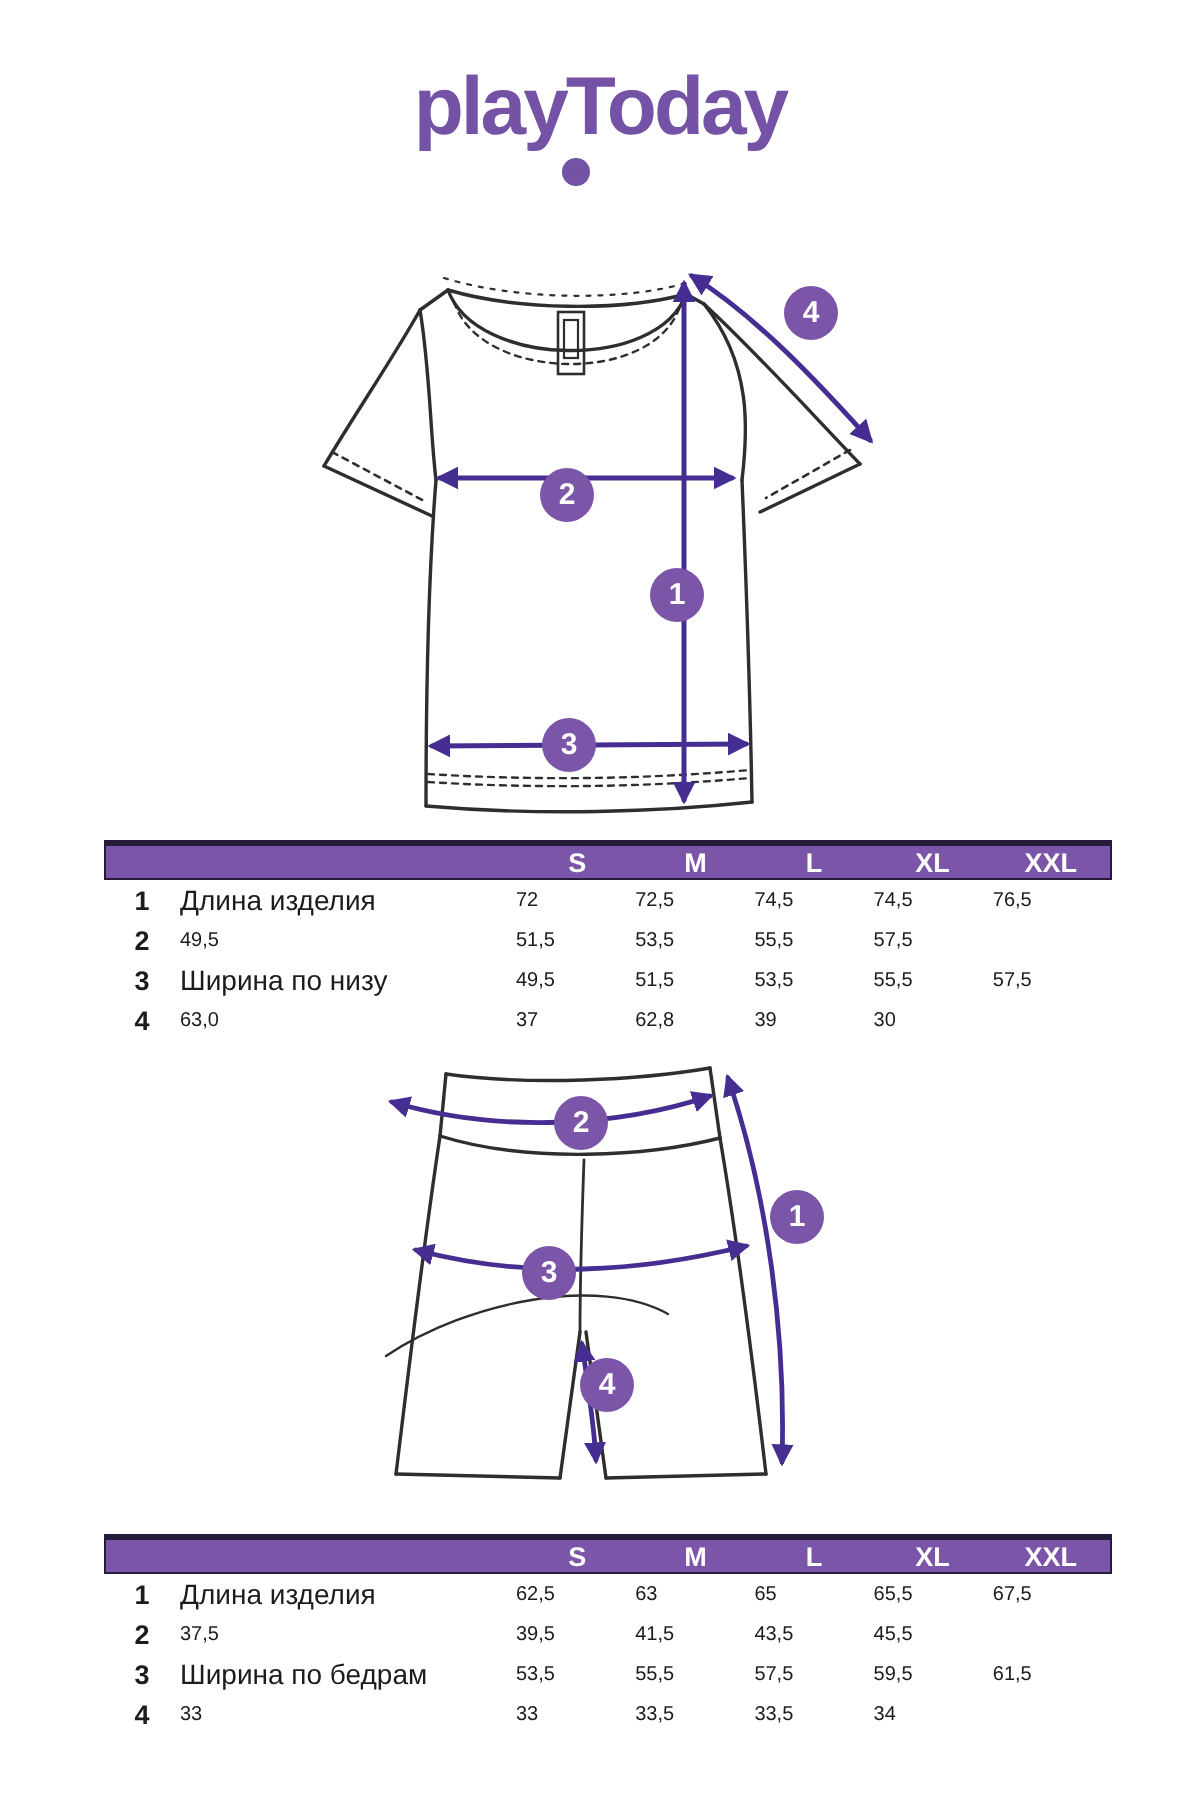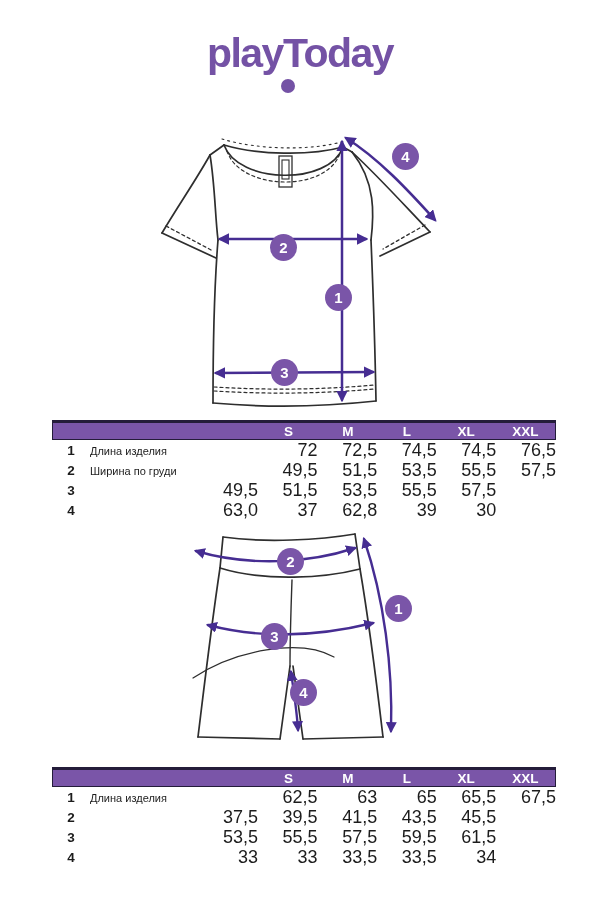--- a/index.html
+++ b/index.html
@@ -35,22 +35,22 @@
   }
   .t-head .hcell {
     color:#ffffff; font-size:13.5px; font-weight:bold; text-align:center;
   }
   .t-body { display:block; }
   .t-row {
     display:grid; grid-template-columns:38px 168px repeat(5,1fr);
     height:20px; align-items:center;
   }
   .cell-num  { font-size:13.5px; font-weight:bold; text-align:center; }
-  .cell-label{ font-size:11px; text-align:left; }
-  .cell-val  { font-size:18px; text-align:right; }
+  .cell-label{ font-size:14px; text-align:left; }
+  .cell-val  { font-size:10px; text-align:left; }
 </style>
 </head>
 <body>
 
 <div class="canvas">
 
   <div class="logo">
     <span>playToday</span>
   </div>
   <div class="logo-dot"></div>
@@ -132,29 +132,29 @@
           <div class="cell-num">1</div>
           <div class="cell-label">Длина изделия</div>
           <div class="cell-val">72</div>
           <div class="cell-val">72,5</div>
           <div class="cell-val">74,5</div>
           <div class="cell-val">74,5</div>
           <div class="cell-val">76,5</div>
         </div>
         <div class="t-row">
           <div class="cell-num">2</div>
-          <div class="cell-label">Ширина по груди</div>
           <div class="cell-val">49,5</div>
           <div class="cell-val">51,5</div>
           <div class="cell-val">53,5</div>
           <div class="cell-val">55,5</div>
           <div class="cell-val">57,5</div>
         </div>
         <div class="t-row">
           <div class="cell-num">3</div>
+          <div class="cell-label">Ширина по низу</div>
           <div class="cell-val">49,5</div>
           <div class="cell-val">51,5</div>
           <div class="cell-val">53,5</div>
           <div class="cell-val">55,5</div>
           <div class="cell-val">57,5</div>
         </div>
         <div class="t-row">
           <div class="cell-num">4</div>
           <div class="cell-val">63,0</div>
           <div class="cell-val">37</div>
@@ -235,20 +235,21 @@
         <div class="t-row">
           <div class="cell-num">2</div>
           <div class="cell-val">37,5</div>
           <div class="cell-val">39,5</div>
           <div class="cell-val">41,5</div>
           <div class="cell-val">43,5</div>
           <div class="cell-val">45,5</div>
         </div>
         <div class="t-row">
           <div class="cell-num">3</div>
+          <div class="cell-label">Ширина по бедрам</div>
           <div class="cell-val">53,5</div>
           <div class="cell-val">55,5</div>
           <div class="cell-val">57,5</div>
           <div class="cell-val">59,5</div>
           <div class="cell-val">61,5</div>
         </div>
         <div class="t-row">
           <div class="cell-num">4</div>
           <div class="cell-val">33</div>
           <div class="cell-val">33</div>

